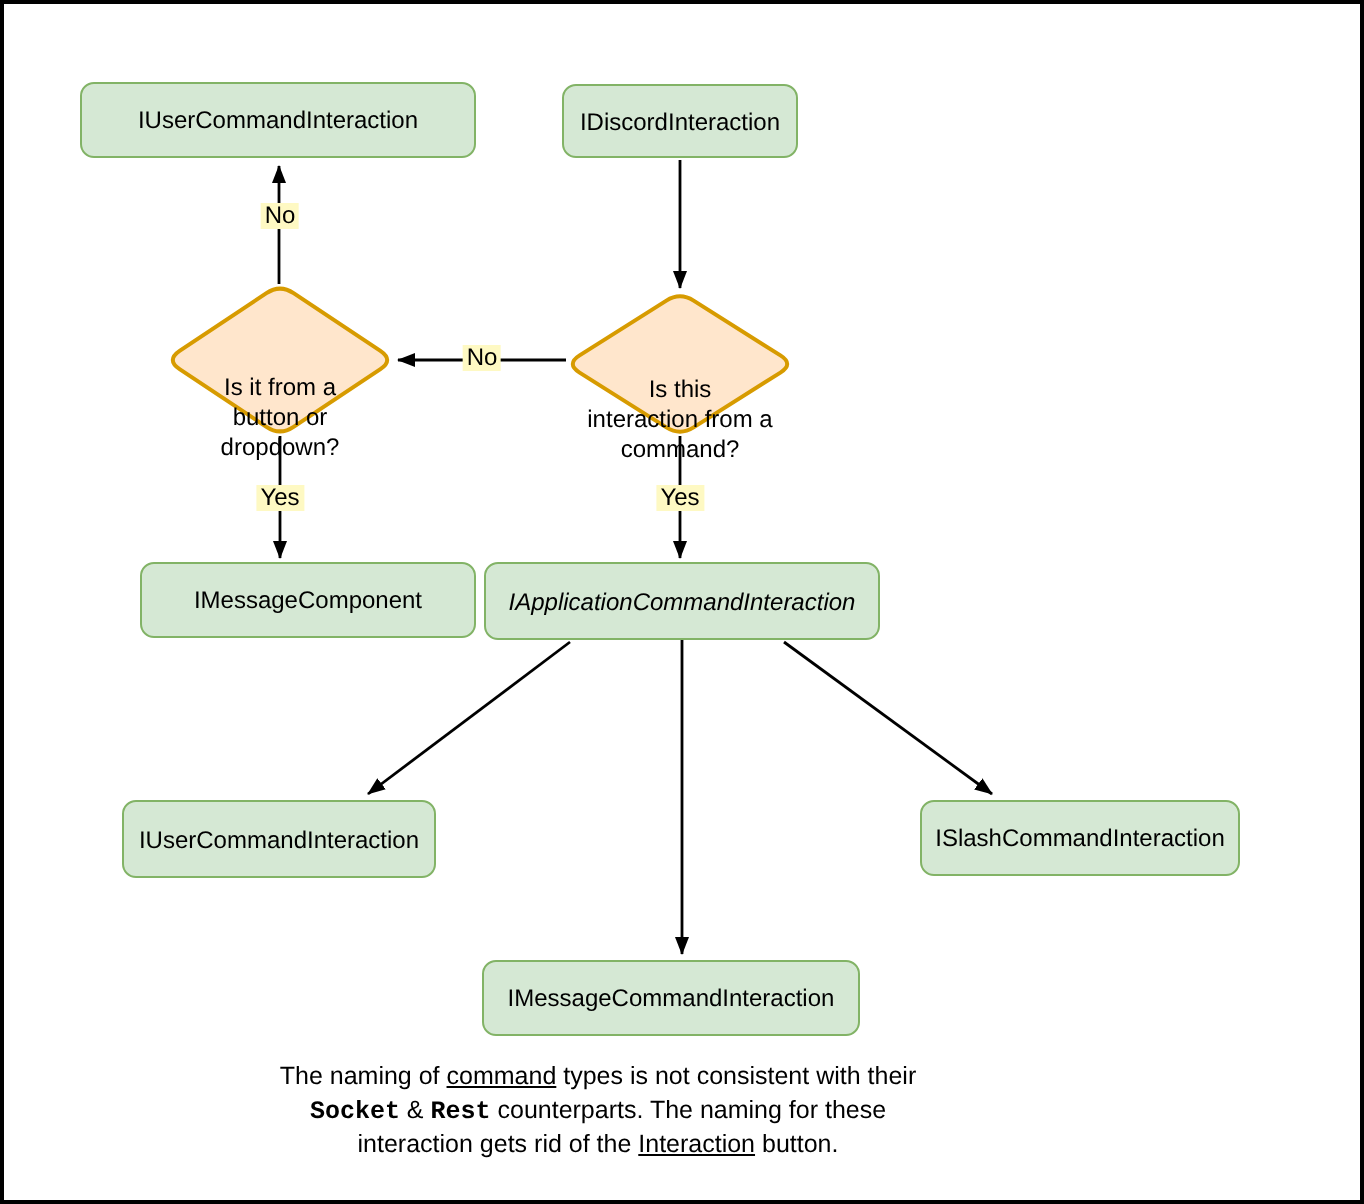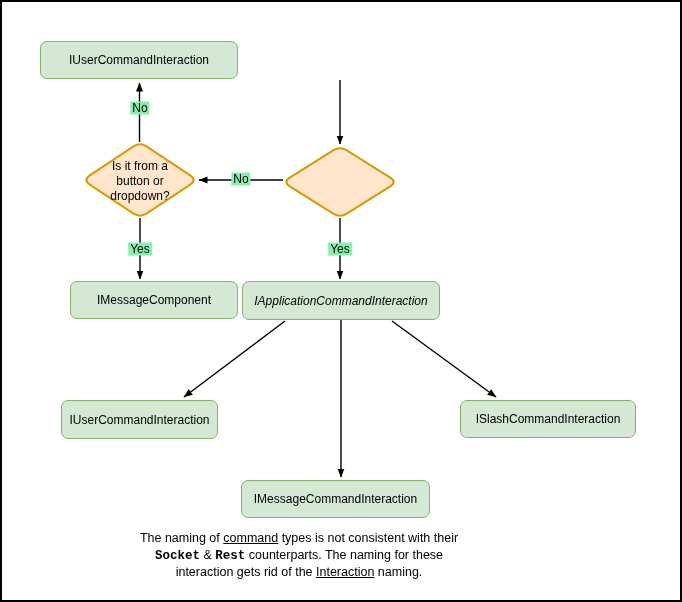--- a/index.html
+++ b/index.html
@@ -38,25 +38,26 @@
     white-space: nowrap;
   }
   .decision-label {
     position: absolute;
     transform: translate(-50%, -50%);
     width: 116px;
     text-align: center;
     font-size: 12px;
     line-height: 15px;
     white-space: pre-line;
+    margin-top: 28px;
   }
   .edge-label {
     position: absolute;
     transform: translate(-50%, -50%);
-    background: #86efac;
+    background: #fef9c3;
     font-size: 12px;
     padding: 0 2px;
     line-height: 13px;
   }
   .caption {
     position: absolute;
     left: 0;
     top: 530px;
     width: 598px;
     text-align: center;
@@ -93,33 +94,37 @@
     <path class="edge" d="M341,320 L341,477" marker-end="url(#arrow)"></path>
     <path class="edge" d="M392,321 L496,397" marker-end="url(#arrow)"></path>
 
     <path class="decision" d="M133.2,146.6 Q140,142 146.8,146.6 L190.2,175.4 Q197,180 190.2,184.6 L146.8,213.4 Q140,218 133.2,213.4 L89.8,184.6 Q83,180 89.8,175.4 Z"></path>
     <path class="decision" d="M333.2,150.3 Q340,146 346.8,150.3 L390.2,177.7 Q397,182 390.2,186.3 L346.8,213.7 Q340,218 333.2,213.7 L289.8,186.3 Q283,182 289.8,177.7 Z"></path>
   </svg>
 
   <div class="decision-label" style="left:140px; top:181px;">Is it from a
 button or
 dropdown?</div>
+  <div class="decision-label" style="left:340px; top:182px;">Is this
+interaction from a
+command?</div>
 
   <div class="node" style="left:40px; top:41px; width:198px; height:38px;">IUserCommandInteraction</div>
+  <div class="node" style="left:281px; top:42px; width:118px; height:37px;">IDiscordInteraction</div>
   <div class="node" style="left:70px; top:281px; width:168px; height:38px;">IMessageComponent</div>
   <div class="node" style="left:242px; top:281px; width:198px; height:39px;font-style:italic;">IApplicationCommandInteraction</div>
   <div class="node" style="left:61px; top:400px; width:157px; height:39px;">IUserCommandInteraction</div>
-  <div class="node" style="left:460px; top:400px; width:176px; height:38px;">ISlashCommandInteraction</div>
+  <div class="node" style="left:460px; top:400px; width:160px; height:38px;">ISlashCommandInteraction</div>
   <div class="node" style="left:241px; top:480px; width:189px; height:38px;">IMessageCommandInteraction</div>
 
   <span class="edge-label" style="left:140px; top:108px;">No</span>
   <span class="edge-label" style="left:241px; top:179px;">No</span>
   <span class="edge-label" style="left:140px; top:249px;">Yes</span>
   <span class="edge-label" style="left:340px; top:249px;">Yes</span>
 
   <div class="caption">
     <div><span>The naming of </span><span class="u">command</span><span> types is not consistent with their</span></div>
     <div><span class="b">Socket</span><span> &amp; </span><span class="b">Rest</span><span> counterparts. The naming for these</span></div>
-    <div><span>interaction gets rid of the </span><span class="u">Interaction</span><span> naming.</span></div>
+    <div><span>interaction gets rid of the </span><span class="u">Interaction</span><span> button.</span></div>
   </div>
 
   <div class="frame"></div>
 </div>
 
 </body></html>

